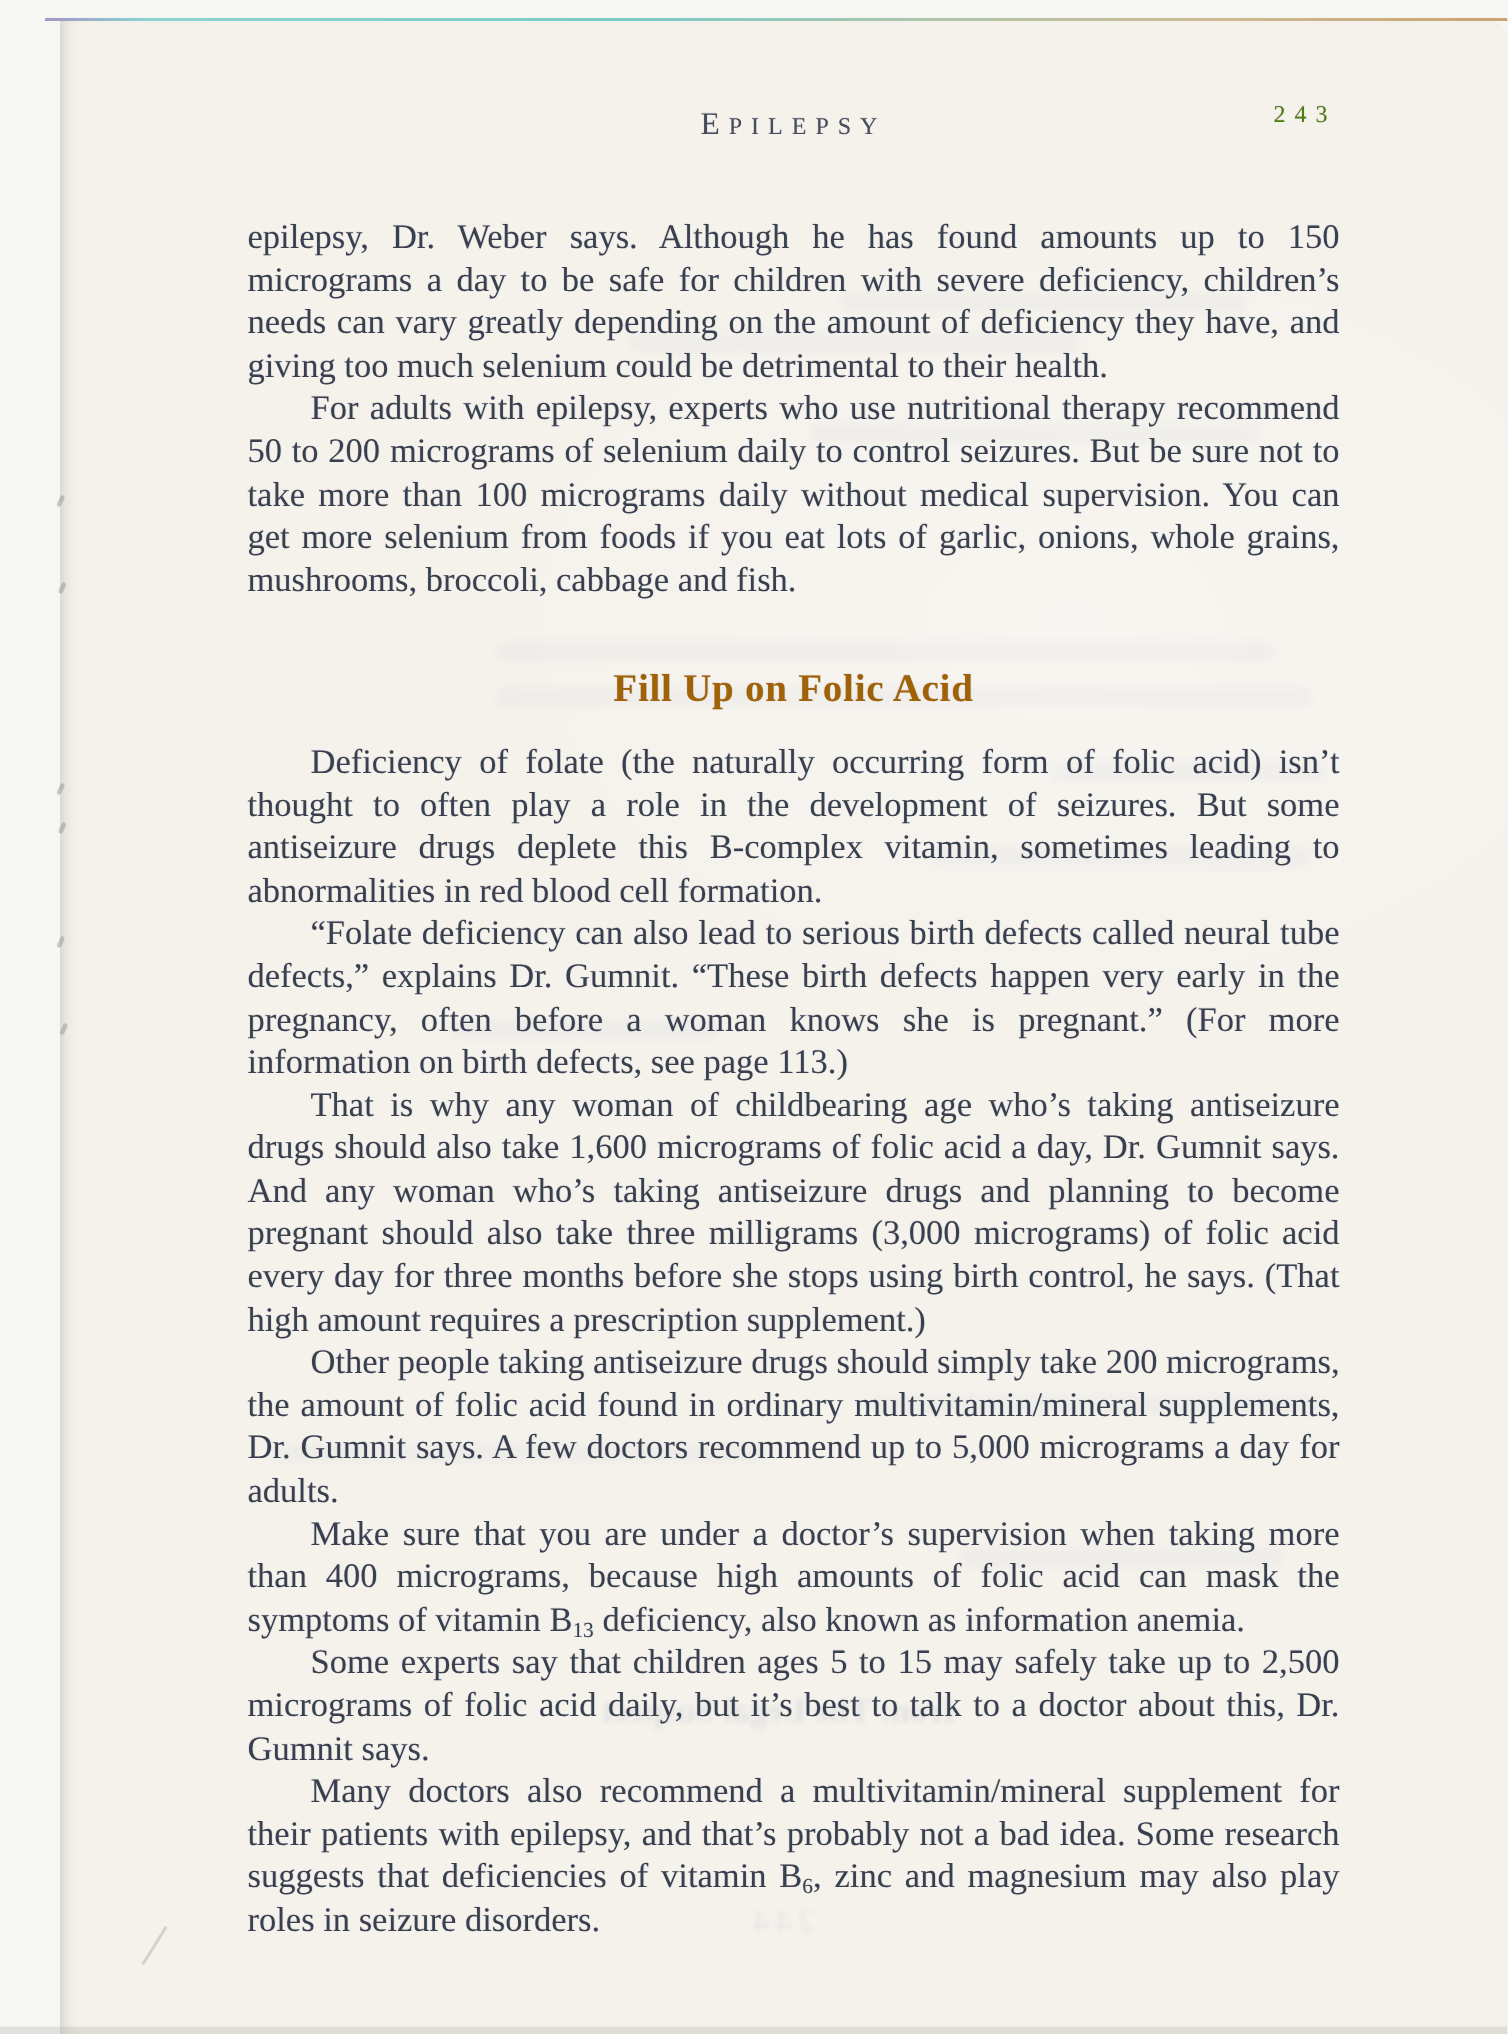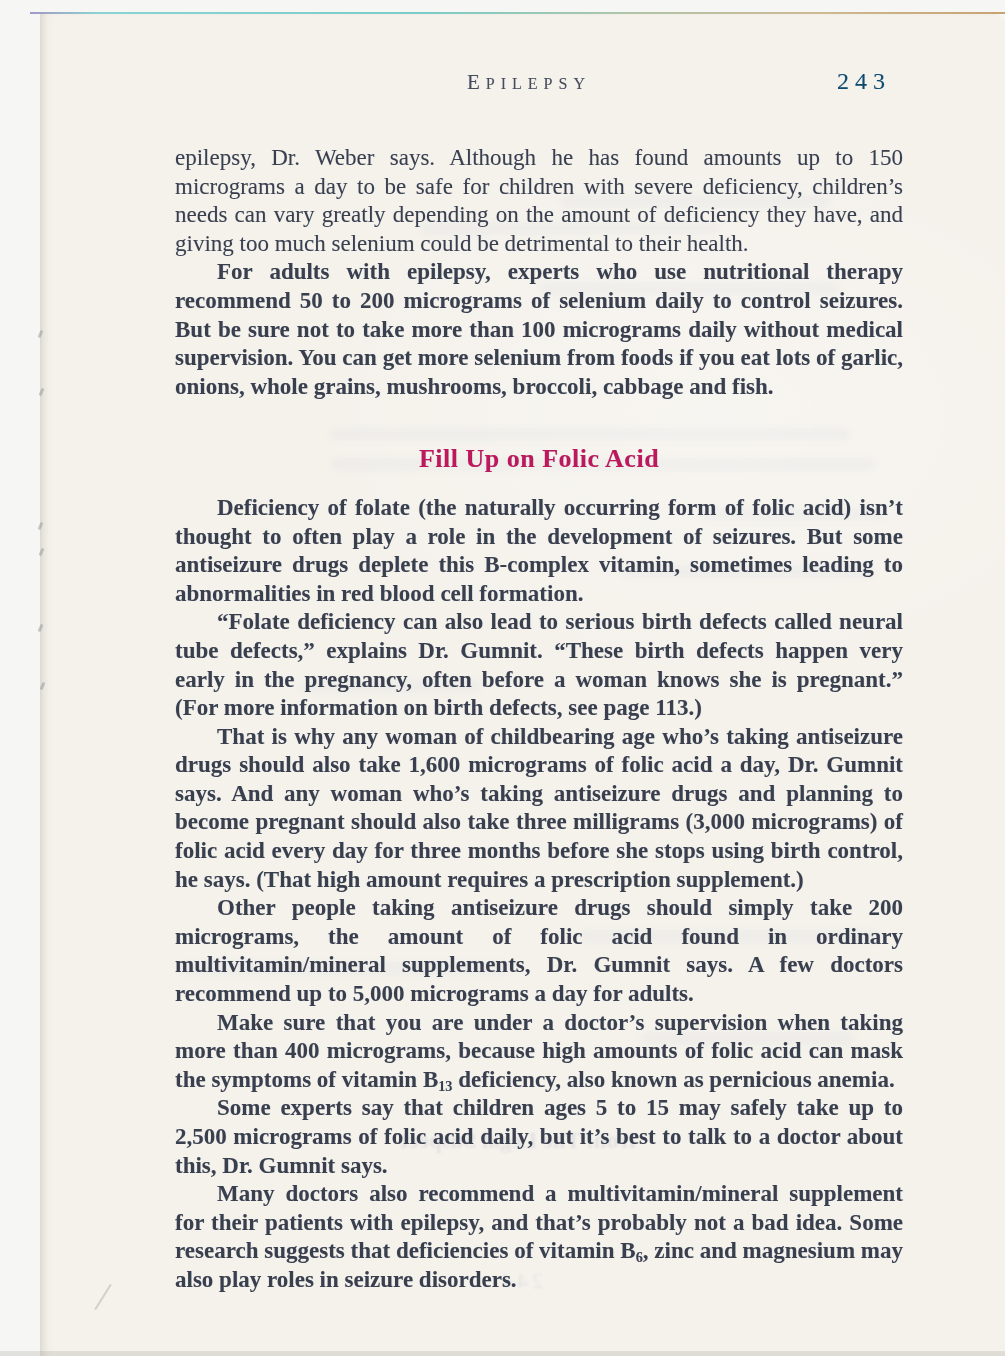--- a/index.html
+++ b/index.html
@@ -64,44 +64,44 @@
     font-size: 16px;
     letter-spacing: 6px;
     color: #474c5a;
     text-transform: uppercase;
     text-shadow: 0.4px 0.2px 0 rgba(0,140,160,0.15), -0.4px -0.2px 0 rgba(170,60,120,0.12);
   }
   .running-head::first-letter { font-size: 21px; }
   .page-number {
     position: absolute;
     right: 2px; top: -2px;
-    font-size: 24px;
+    font-size: 16px;
     letter-spacing: 6px;
-    color: #0c4a6e;
+    color: #4d7c0f;
     text-shadow: 0.4px 0.2px 0 rgba(0,140,160,0.15), -0.4px -0.2px 0 rgba(170,60,120,0.12);
   }
   
   .page-body {
     position: absolute;
-    left: 175px; top: 144px; width: 728px;
+    left: 165px; top: 144px; width: 728px;
     font-size: 23px;
     line-height: 28.6px;
     color: #3a3f4e;
     text-align: justify;
     text-shadow: 0.5px 0.3px 0 rgba(0,140,160,0.14), -0.5px -0.3px 0 rgba(170,60,120,0.10);
   }
   .para { margin: 0; }
-  .para.indent { text-indent: 42px; font-weight: bold; }
+  .para.indent { text-indent: 42px; }
   .section-heading {
     margin: 44px 0 20px 0;
     text-align: center;
     font-size: 26px;
     font-weight: bold;
     letter-spacing: 0.5px;
-    color: #be185d;
+    color: #a16207;
     text-indent: 0;
   }
   .page-body sub {
     font-size: 62%;
     line-height: 0;
     vertical-align: baseline;
     position: relative;
     top: 0.28em;
   }
   
@@ -169,19 +169,19 @@
   </div>
 
   <main class="page-body">
       <p class="para"><span>epilepsy, Dr. Weber says. Although he has found amounts up to 150 micrograms a day to be safe for children with severe deficiency, children’s needs can vary greatly depending on the amount of deficiency they have, and giving too much selenium could be detrimental to their health.</span></p>
       <p class="para indent"><span>For adults with epilepsy, experts who use nutritional therapy recommend 50 to 200 micrograms of selenium daily to control seizures. But be sure not to take more than 100 micrograms daily without medical supervision. You can get more selenium from foods if you eat lots of garlic, onions, whole grains, mushrooms, broccoli, cabbage and fish.</span></p>
       <h2 class="section-heading">Fill Up on Folic Acid</h2>
       <p class="para indent"><span>Deficiency of folate (the naturally occurring form of folic acid) isn’t thought to often play a role in the development of seizures. But some antiseizure drugs deplete this B-complex vitamin, sometimes leading to abnormalities in red blood cell formation.</span></p>
       <p class="para indent"><span>“Folate deficiency can also lead to serious birth defects called neural tube defects,” explains Dr. Gumnit. “These birth defects happen very early in the pregnancy, often before a woman knows she is pregnant.” (For more information on birth defects, see page 113.)</span></p>
       <p class="para indent"><span>That is why any woman of childbearing age who’s taking antiseizure drugs should also take 1,600 micrograms of folic acid a day, Dr. Gumnit says. And any woman who’s taking antiseizure drugs and planning to become pregnant should also take three milligrams (3,000 micrograms) of folic acid every day for three months before she stops using birth control, he says. (That high amount requires a prescription supplement.)</span></p>
       <p class="para indent"><span>Other people taking antiseizure drugs should simply take 200 micrograms, the amount of folic acid found in ordinary multivitamin/mineral supplements, Dr. Gumnit says. A few doctors recommend up to 5,000 micrograms a day for adults.</span></p>
-      <p class="para indent"><span>Make sure that you are under a doctor’s supervision when taking more than 400 micrograms, because high amounts of folic acid can mask the symptoms of vitamin B</span><sub>13</sub><span> deficiency, also known as pernicious anemia.</span></p>
+      <p class="para indent"><span>Make sure that you are under a doctor’s supervision when taking more than 400 micrograms, because high amounts of folic acid can mask the symptoms of vitamin B</span><sub>13</sub><span> deficiency, also known as information anemia.</span></p>
       <p class="para indent"><span>Some experts say that children ages 5 to 15 may safely take up to 2,500 micrograms of folic acid daily, but it’s best to talk to a doctor about this, Dr. Gumnit says.</span></p>
       <p class="para indent"><span>Many doctors also recommend a multivitamin/mineral supplement for their patients with epilepsy, and that’s probably not a bad idea. Some research suggests that deficiencies of vitamin B</span><sub>6</sub><span>, zinc and magnesium may also play roles in seizure disorders.</span></p>
     </main>
 
   <div class="bottom-strip"></div>
 </div>
 
 </body></html>

